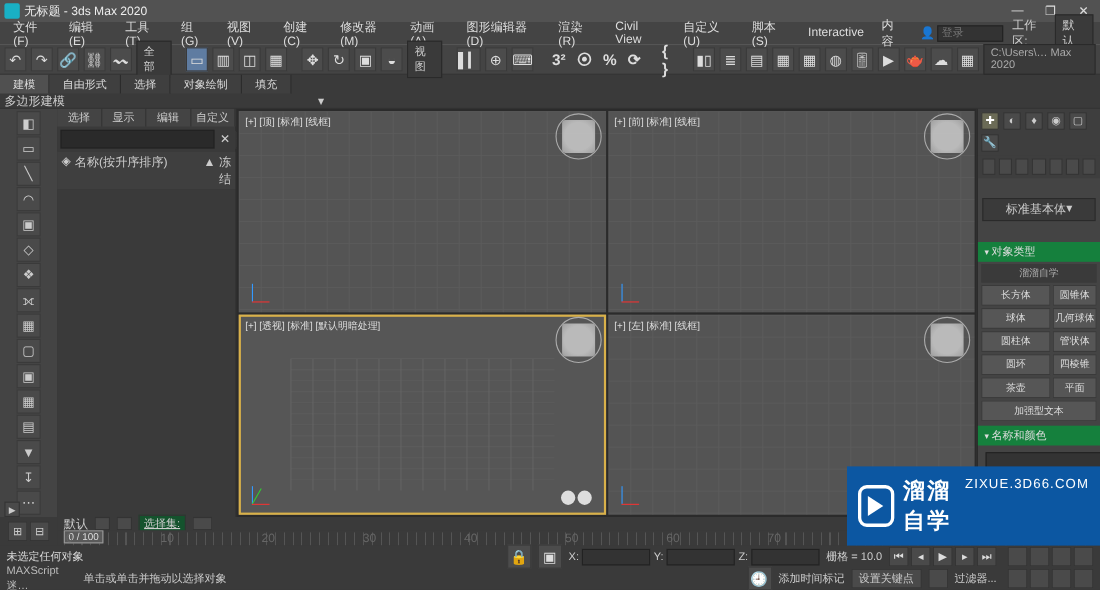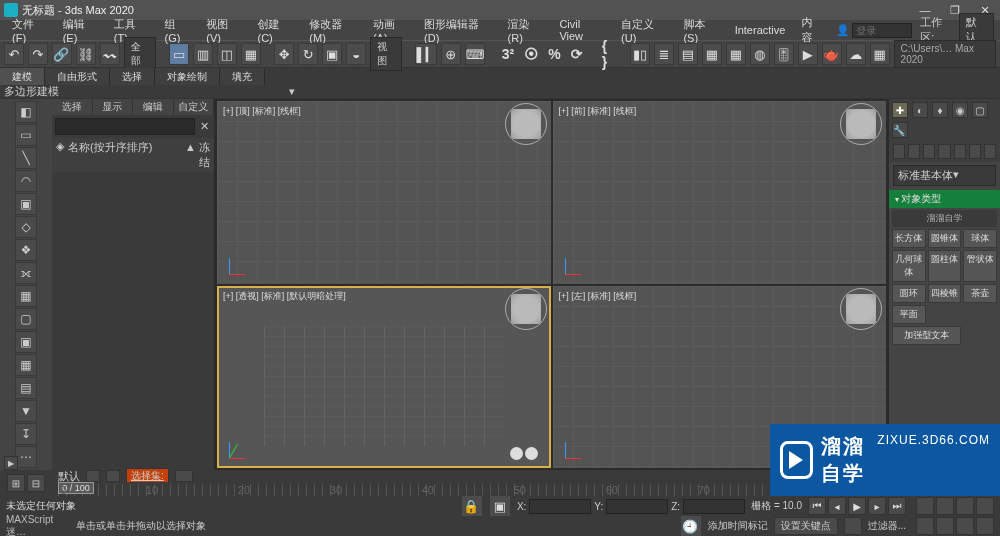--- a/index.html
+++ b/index.html
@@ -86,40 +86,40 @@
 .steerwheel { position:absolute; bottom:6px; right:12px; z-index:4;}
 .steerwheel .b { width:13px;height:13px; background:#ddd; border-radius:50%; display:inline-block; margin:0 1px;}
 
 
 .cmdpanel { width:112px; background:#444; border-left:1px solid #2a2a2a; display:flex; flex-direction:column;}
 .cmd-tabs { display:flex; flex-wrap:wrap; padding:3px; gap:4px; background:#3e3e3e;}
 .cmd-tabs .ct { width:16px; height:16px; background:#4a4a4a; border:1px solid #333; cursor:pointer; display:flex;align-items:center;justify-content:center; font-size:10px; color:#ccc;}
 .cmd-tabs .ct.active{ background:#6b6b56; color:#fff;}
 .cmd-subicons { display:flex; gap:3px; padding:3px 4px; background:#3e3e3e;}
 .cmd-subicons .si { width:15px;height:15px; background:#4a4a4a; border:1px solid #333; cursor:pointer;}
-.cmd-drop { margin:3px 4px; background:#3a3a3a; border:1px solid #2a2a2a; color:#ccc; padding:2px 4px; font-size:10px; display:flex; justify-content:flex-start; cursor:pointer;}
+.cmd-drop { margin:18px 4px; background:#3a3a3a; border:1px solid #2a2a2a; color:#ccc; padding:2px 4px; font-size:10px; display:flex; justify-content:center; cursor:pointer;}
 .cmd-roll { margin:1px 0;}
 .roll-head { background:#15803d; color:#ddd; padding:2px 6px; font-size:10px; cursor:pointer;}
 .roll-head::before { content:"▾ "; font-size:8px;}
 .roll-body { padding:2px 3px;}
 .autogrid { background:#3a3a3a; color:#aaa; text-align:center; padding:2px 0; font-size:9px; margin-bottom:2px;}
-.obj-grid { display:grid; grid-template-columns:1fr 1fr 1fr; gap:2px;}
+.obj-grid { display:grid; grid-template-columns:1fr; gap:2px;}
 .obj-btn { background:#565656; color:#ddd; text-align:center; padding:2px 1px; font-size:9px; cursor:pointer; border:1px solid #3a3a3a;}
 .obj-btn.wide { grid-column:1/3;}
 .colorline { display:flex; align-items:center; gap:4px; padding:4px 4px;}
 .colorline input { flex:1; background:#333; border:1px solid #222; color:#ccc; font-size:10px; padding:1px 3px;}
 
 
 .trackband { position:absolute; left:0; right:0; bottom:40px; height:26px; background:#3a3a3a; display:flex;}
 .track-left { width:52px; background:#3a3a3a; display:flex; align-items:center; justify-content:center; gap:2px;}
 .track-left .tlb { width:18px;height:18px; background:#4a4a4a; border:1px solid #333; cursor:pointer; display:flex;align-items:center;justify-content:center; font-size:10px;}
 .track-mid { flex:1; display:flex; flex-direction:column;}
 .track-set { display:flex; align-items:center; gap:6px; padding:1px 6px; background:#3a3a3a; height:12px;}
 .track-set .box { width:18px;height:12px; background:#4a4a4a; border:1px solid #333; cursor:pointer;}
-.track-set .sellbl { background:#c2410c; color:#ccc; padding:0 4px; font-size:10px; border:1px solid #333;text-decoration:underline;}
+.track-set .sellbl { background:#14532d; color:#ccc; padding:0 4px; font-size:10px; border:1px solid #333;text-decoration:underline;}
 .track-set .ic { width:14px;height:12px; background:#4a4a4a; border:1px solid #333; cursor:pointer;}
 .track-ruler { position:relative; height:14px; background:#3a3a3a; overflow:hidden;}
 .track-marker { position:absolute; left:6px; top:0; width:36px; height:12px; background:#5a5a5a; color:#ddd; font-size:9px; text-align:center; border:1px solid #999;}
 .ruler-ticks { position:absolute; left:6px; right:6px; bottom:0; height:12px;
   background:repeating-linear-gradient(90deg,#666 0 1px, transparent 1px 8px);
   opacity:.6;}
 .ruler-labels { position:absolute; left:6px; right:6px; bottom:0; display:flex; justify-content:space-between; color:#666; font-size:8px; padding:0 2px;}
 
 .statusbar { position:absolute; left:0; right:0; bottom:0; height:40px; background:#3a3a3a; display:flex; flex-direction:column;}
 .status-top { height:20px; display:flex; align-items:center; gap:6px; padding:0 6px;}
@@ -369,20 +369,29 @@
           <span class="obj-btn">圆柱体</span>
           <span class="obj-btn">管状体</span>
           <span class="obj-btn">圆环</span>
           <span class="obj-btn">四棱锥</span>
           <span class="obj-btn">茶壶</span>
           <span class="obj-btn">平面</span>
           <span class="obj-btn wide">加强型文本</span>
         </div>
       </div>
     </div>
+    <div class="cmd-roll">
+      <div class="roll-head">名称和颜色</div>
+      <div class="roll-body">
+        <div class="colorline">
+          <input style="">
+
+        </div>
+      </div>
+    </div>
   </div>
 </div>
 
 <div class="timeline-play">▶</div>
 
 <div class="trackband">
   <div class="track-left">
     <span class="tlb">⊞</span>
     <span class="tlb">⊟</span>
   </div>

